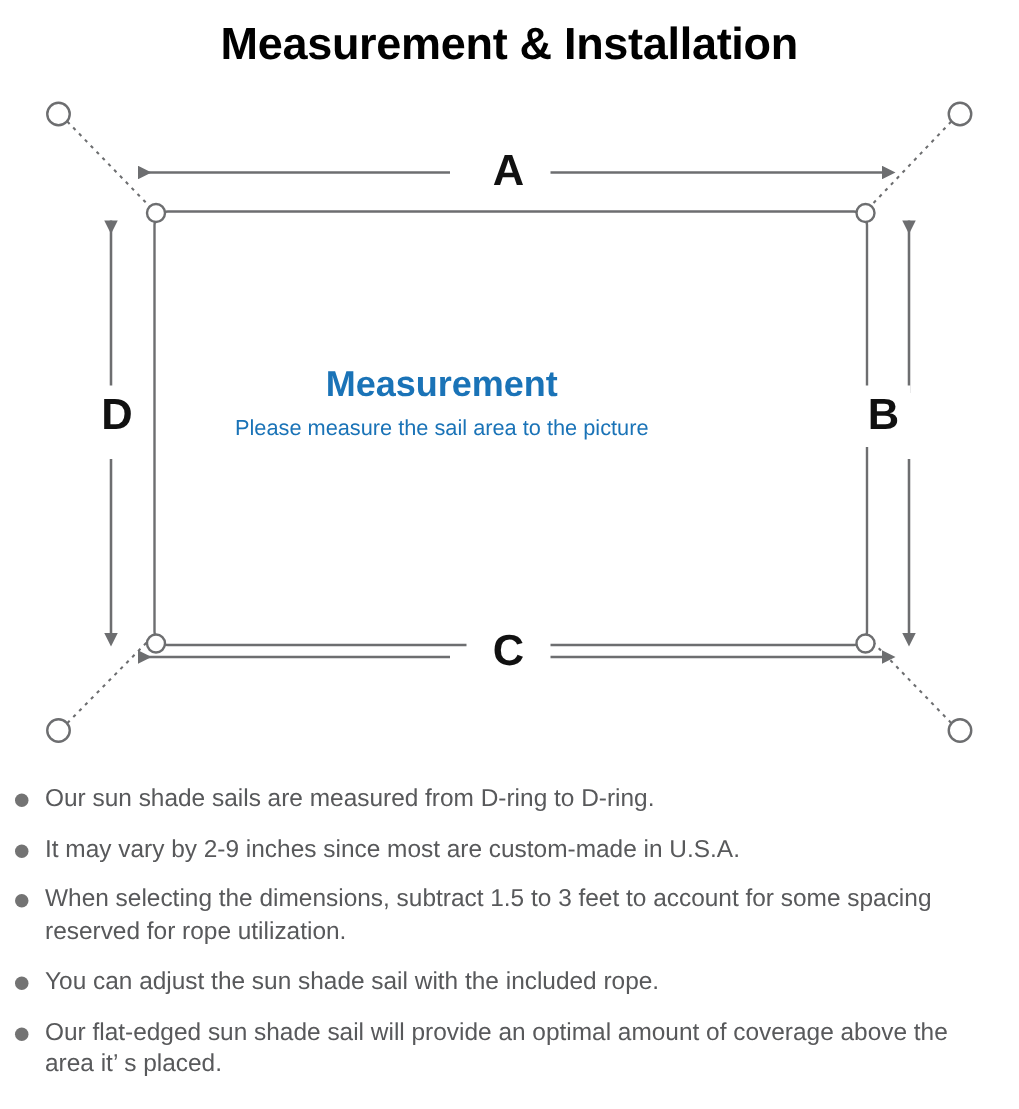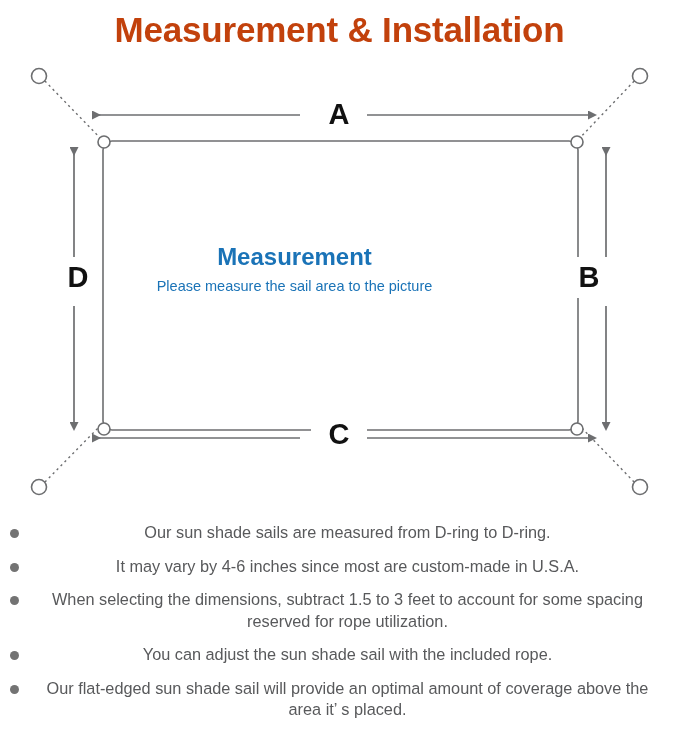--- a/index.html
+++ b/index.html
@@ -20,23 +20,23 @@
   .title-bar {
     width: 679px;
     height: 56px;
     display: flex;
     align-items: center;
     justify-content: center;
     box-sizing: border-box;
     padding-top: 4px;
   }
   .title-text {
-    font-size: 35px;
+    font-size: 30px;
     font-weight: bold;
-    color: #c2410c;
+    color: #000000;
     letter-spacing: -0.2px;
     white-space: nowrap;
   }
 
   
   .diagram-wrap {
     position: absolute;
     left: 0;
     top: 50px;
     width: 679px;
@@ -90,21 +90,20 @@
     left: 0;
     top: 522px;
     width: 679px;
     padding: 0 14px 0 10px;
     box-sizing: border-box;
   }
   .note-item {
     display: flex;
     align-items: flex-start;
     margin-bottom: 12.5px;
-    text-align: center;
   }
   .note-bullet {
     flex: 0 0 auto;
     width: 9px;
     height: 9px;
     border-radius: 50%;
     background: #737373;
     margin-top: 7px;
     margin-right: 11px;
   }
@@ -186,21 +185,21 @@
 
 <div class="notes">
 
   <div class="note-item">
     <span class="note-bullet"></span>
     <span class="note-text">Our sun shade sails are measured from D-ring to D-ring.</span>
   </div>
 
   <div class="note-item">
     <span class="note-bullet"></span>
-    <span class="note-text">It may vary by 4-6 inches since most are custom-made in U.S.A.</span>
+    <span class="note-text">It may vary by 2-9 inches since most are custom-made in U.S.A.</span>
   </div>
 
   <div class="note-item">
     <span class="note-bullet"></span>
     <span class="note-text">When selecting the dimensions, subtract 1.5 to 3 feet to account for some spacing reserved for rope utilization.</span>
   </div>
 
   <div class="note-item">
     <span class="note-bullet"></span>
     <span class="note-text">You can adjust the sun shade sail with the included rope.</span>

